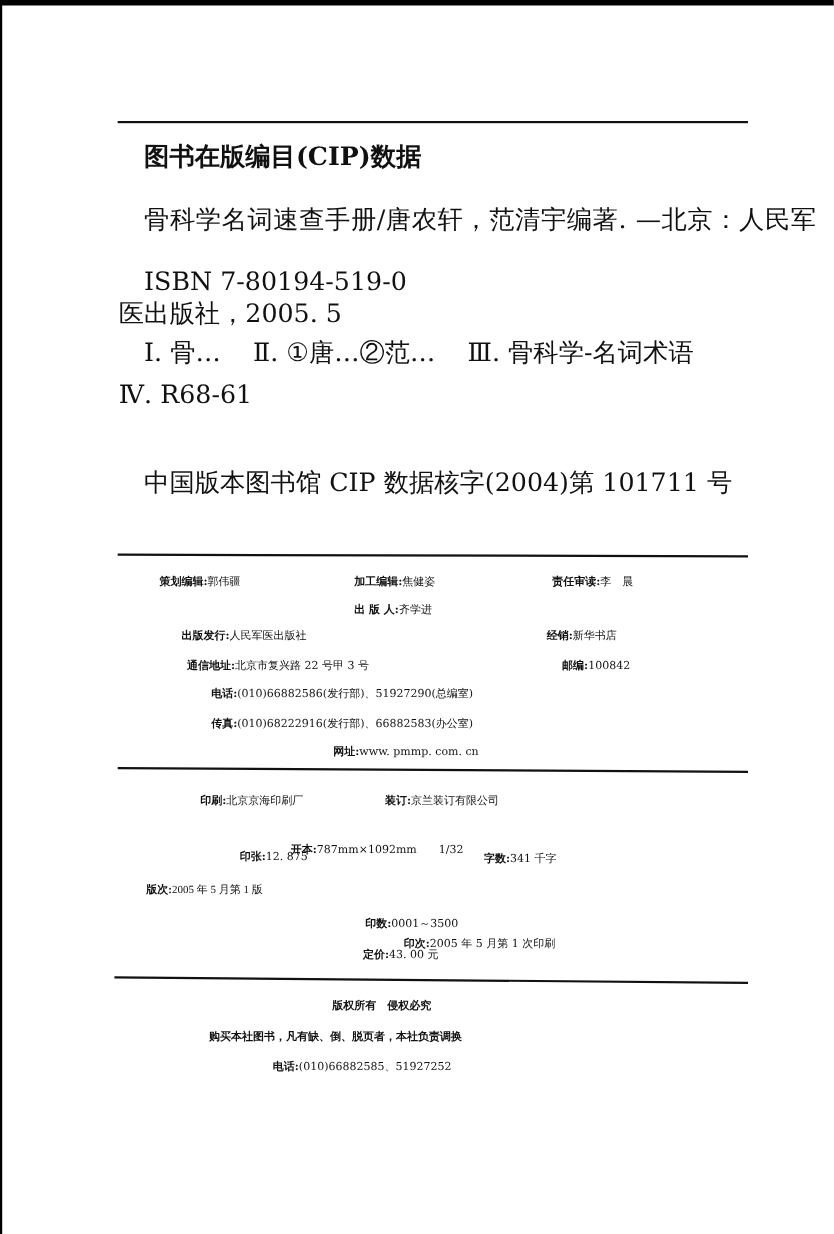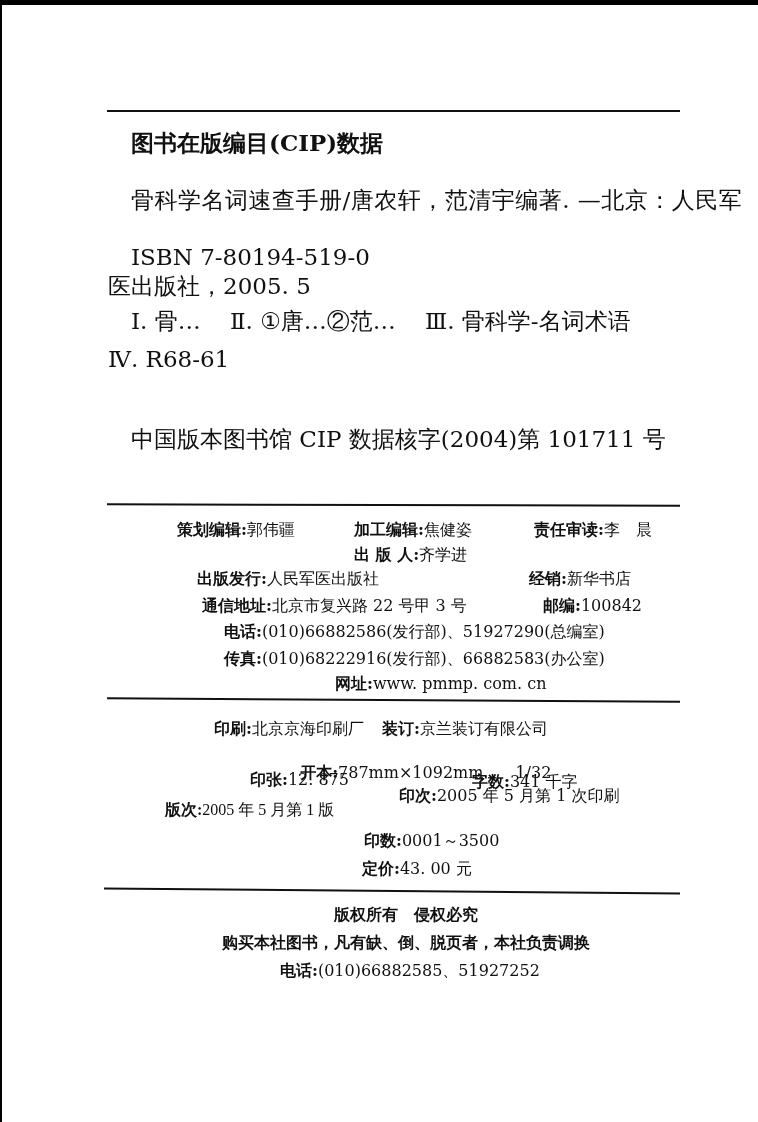--- a/index.html
+++ b/index.html
@@ -34,23 +34,22 @@
     }
     .txt {
       position: absolute;
       white-space: nowrap;
       font-size: 23px;
       line-height: 20px;
     }
     .txt-md {
       position: absolute;
       white-space: nowrap;
-      font-size: 16px;
+      font-size: 10px;
       line-height: 18px;
-      margin-left: 32px;
     }
     .bold { font-weight: bold; }
     .label { font-weight: bold; }
   </style>
 </head>
 <body>
 
 <div class="page-top-border"></div>
 <div class="page-left-border"></div>
 
@@ -123,21 +122,21 @@
 <div class="txt-md" style="left:218px; top:771px;">
   <span class="label">印张:</span><span>12. 875</span>
 </div>
 <div class="txt-md" style="left:440px; top:773px;">
   <span class="label">字数:</span><span>341 千字</span>
 </div>
 
 <div class="txt-md" style="left:133px; top:801px;font-family:Liberation Serif, serif;">
   <span class="label">版次:</span><span>2005 年 5 月第 1 版</span>
 </div>
-<div class="txt-md" style="left:367px; top:787px;text-align:center;">
+<div class="txt-md" style="left:367px; top:850px;text-align:center;">
   <span class="label">印次:</span><span>2005 年 5 月第 1 次印刷</span>
 </div>
 
 <div class="txt-md" style="left:320px; top:832px;padding-left:12px;">
   <span class="label">印数:</span><span>0001～3500</span>
 </div>
 
 <div class="txt-md" style="left:330px; top:860px;">
   <span class="label">定价:</span><span>43. 00 元</span>
 </div>

